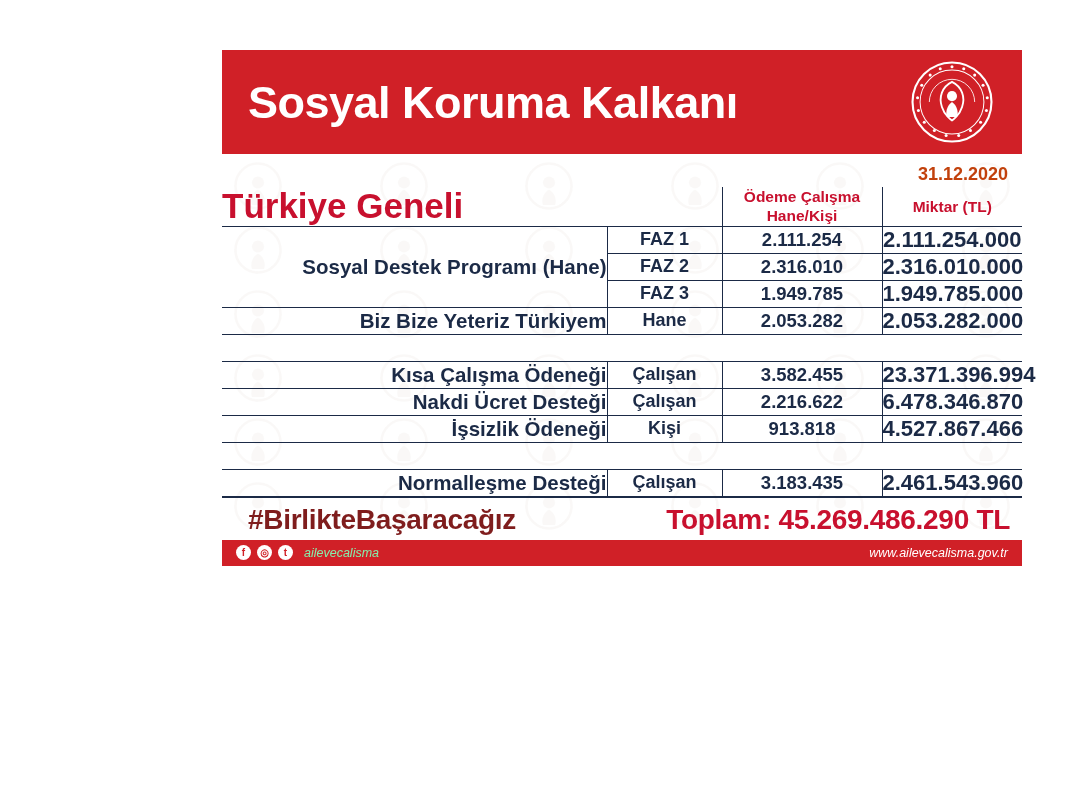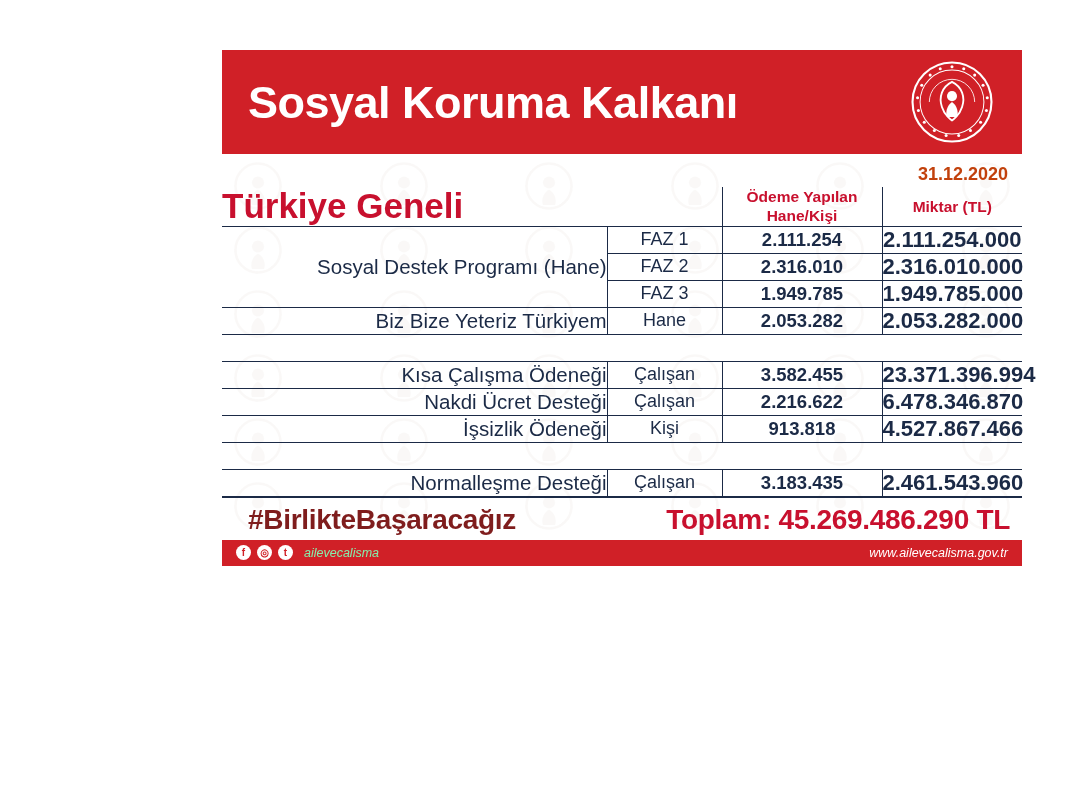--- a/index.html
+++ b/index.html
@@ -118,29 +118,29 @@
     color: #c8102e;
     font-size: 15.5px;
     font-weight: bold;
     text-align: center;
     line-height: 1.25;
     padding: 4px 6px 12px 6px;
   }
 
   .row-label {
     font-size: 20.5px;
-    font-weight: normal;
+    font-weight: bold;
     color: #1b2a46;
     text-align: right;
     padding: 7px 14px 7px 10px;
     white-space: nowrap;
   }
   .row-type {
     font-size: 18px;
-    font-weight: normal;
+    font-weight: bold;
     color: #1b2a46;
     text-align: center;
     padding: 7px 4px;
   }
   .row-num {
     font-size: 18.5px;
     font-weight: bold;
     color: #1b2a46;
     text-align: center;
     padding: 7px 8px;
@@ -467,21 +467,21 @@
               <col class="c-type">
               <col class="c-count">
               <col class="c-amount">
           </colgroup>
           <tbody>
 
             <tr>
               <td class="region-title">Türkiye Geneli</td>
               <td></td>
               <td class="col-head bl br">
-                <span>Ödeme Yapılan</span><br>
+                <span>Ödeme Çalışma</span><br>
                 <span>Hane/Kişi</span>
               </td>
               <td class="col-head">Miktar (TL)</td>
             </tr>
 
             <tr>
               <td class="row-label bt"></td>
               <td class="row-type bt bl br">FAZ 1</td>
               <td class="row-num bt br">2.111.254</td>
               <td class="row-amt bt">2.111.254.000</td>

